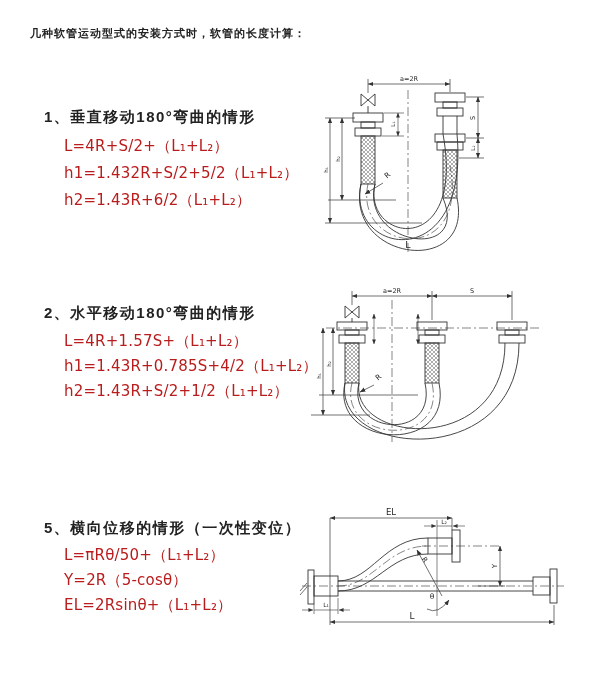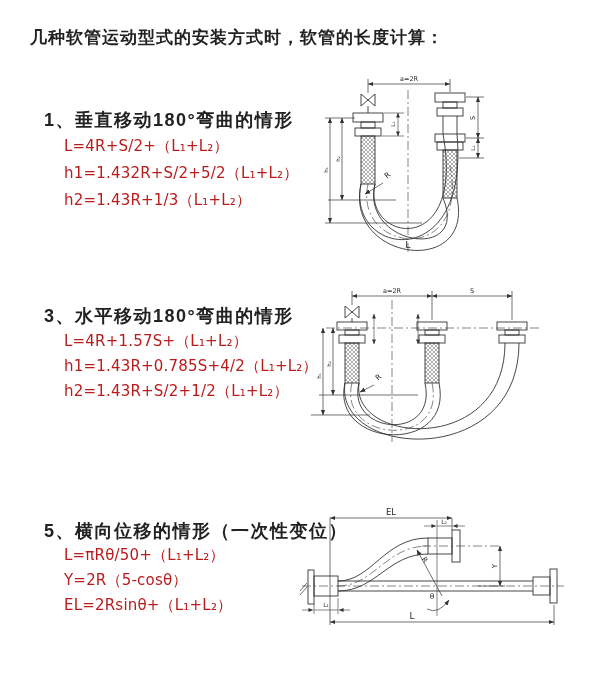--- a/index.html
+++ b/index.html
@@ -1,24 +1,24 @@
 <!DOCTYPE html>
 <html><head>
 <meta charset="utf-8">
 <style>
   html,body{margin:0;padding:0;}
   body{
     width:600px;height:675px;position:relative;background:#ffffff;
     font-family:"Liberation Sans","DejaVu Sans",sans-serif;color:#1a1a1a;overflow:hidden;
   }
   .doc-title{
-    position:absolute;left:30px;top:26px;font-size:17px;font-weight:bold;
+    position:absolute;left:30px;top:26px;font-size:11px;font-weight:bold;
     letter-spacing:1px;color:#222;
   }
-  .sec-head{position:absolute;font-size:18px;font-weight:bold;letter-spacing:1.5px;color:#222;}
+  .sec-head{position:absolute;font-size:15px;font-weight:bold;letter-spacing:1.5px;color:#222;}
   .formula{
     position:absolute;left:64px;font-size:15px;font-weight:500;color:#b91c1c;
     font-family:"DejaVu Sans","Liberation Sans",sans-serif;letter-spacing:0.2px;
   }
   svg{position:absolute;overflow:visible;}
   svg text{fill:#2a2a2a;font-family:"DejaVu Sans","Liberation Sans",sans-serif;}
   .defs-holder{position:absolute;width:0;height:0;}
 </style>
 </head>
 <body>
@@ -32,21 +32,21 @@
       <path d="M0,0 L4,4 M4,0 L0,4" stroke="#777" stroke-width="0.6" fill="none"></path>
     </pattern>
   </defs>
 </svg>
 
 <div class="doc-title">几种软管运动型式的安装方式时，软管的长度计算：</div>
 
 <div class="sec-head" style="left:44px;top:108px">1、垂直移动180°弯曲的情形</div>
 <div class="formula" style="top:137px">L=4R+S/2+（L₁+L₂）</div>
 <div class="formula" style="top:164px">h1=1.432R+S/2+5/2（L₁+L₂）</div>
-<div class="formula" style="top:191px">h2=1.43R+1/3（L₁+L₂）</div>
+<div class="formula" style="top:191px">h2=1.43R+6/2（L₁+L₂）</div>
 
 <svg style="left:298px;top:66px" width="280" height="192" viewBox="0 0 280 192">
   <g stroke="#333" fill="none" stroke-width="0.9">
 
     <line x1="110" y1="24" x2="110" y2="186" stroke-dasharray="9 3 2 3" stroke-width="0.6"></line>
 
     <g stroke-width="0.7">
       <line x1="70" y1="18" x2="152" y2="18" marker-start="url(#arr)" marker-end="url(#arr)"></line>
       <line x1="70" y1="13" x2="70" y2="27"></line>
       <line x1="152" y1="13" x2="152" y2="26"></line>
@@ -115,21 +115,21 @@
   <text x="111" y="15" font-size="6.5" text-anchor="middle">a=2R</text>
   <text x="97" y="58" font-size="5.5" text-anchor="middle" transform="rotate(-90 97 58)">L₁</text>
   <text x="177" y="52" font-size="6.5" text-anchor="middle" transform="rotate(-90 177 52)">S</text>
   <text x="177" y="82" font-size="5.5" text-anchor="middle" transform="rotate(-90 177 82)">L₂</text>
   <text x="42" y="93" font-size="5.5" text-anchor="middle" transform="rotate(-90 42 93)">h₂</text>
   <text x="30" y="104" font-size="5.5" text-anchor="middle" transform="rotate(-90 30 104)">h₁</text>
   <text x="91" y="111" font-size="7.5" text-anchor="middle" transform="rotate(-40 91 111)">R</text>
   <text x="110" y="182" font-size="9.5" text-anchor="middle">L</text>
 </svg>
 
-<div class="sec-head" style="left:44px;top:304px">3、水平移动180°弯曲的情形</div>
+<div class="sec-head" style="left:44px;top:304px">2、水平移动180°弯曲的情形</div>
 <div class="formula" style="top:332px">L=4R+1.57S+（L₁+L₂）</div>
 <div class="formula" style="top:357px">h1=1.43R+0.785S+4/2（L₁+L₂）</div>
 <div class="formula" style="top:382px">h2=1.43R+S/2+1/2（L₁+L₂）</div>
 
 <svg style="left:306px;top:280px" width="285" height="180" viewBox="0 0 285 180">
   <g stroke="#333" fill="none" stroke-width="0.9">
     <line x1="86" y1="20" x2="86" y2="162" stroke-dasharray="9 3 2 3" stroke-width="0.6"></line>
     <line x1="20" y1="48" x2="235" y2="48" stroke-dasharray="9 3 2 3" stroke-width="0.6"></line>
 
     <g stroke-width="0.7">

